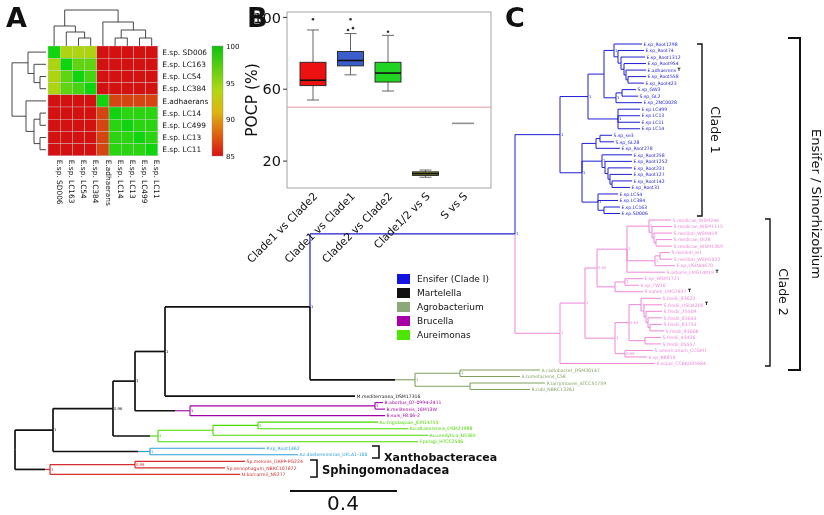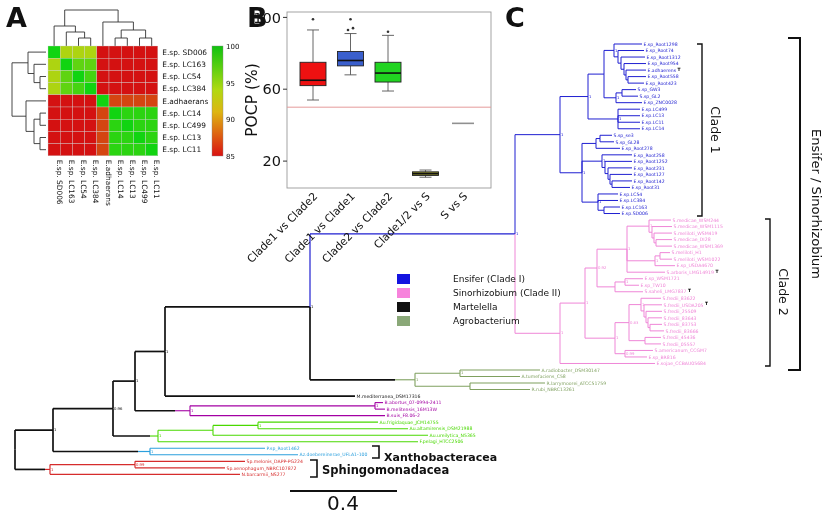--- a/index.html
+++ b/index.html
@@ -6,21 +6,21 @@
   .fig{position:relative;width:824px;height:515px;background:#fff;overflow:hidden;
        font-family:"DejaVu Sans",sans-serif;}
   .panel-letter{position:absolute;font-size:27px;font-weight:bold;color:#111;line-height:1;}
   #letterA{left:6px;top:4px;}
   #letterB{left:247px;top:4px;}
   #letterC{left:505px;top:4px;}
   .abs{position:absolute;}
   #legend{position:absolute;left:397px;top:272px;width:170px;}
   .leg-row{display:flex;align-items:center;height:14px;}
   .leg-swatch{width:13px;height:10px;margin-right:7px;flex:0 0 13px;}
-  .leg-label{font-size:9px;color:#111;white-space:nowrap;margin-left:36px;}
+  .leg-label{font-size:9px;color:#111;white-space:nowrap;}
   svg text{font-family:"DejaVu Sans",sans-serif;}
 </style>
 </head>
 <body>
 
 <div class="fig">
 
   <svg id="tree" class="abs" style="left:0;top:0" width="824" height="515">
 
     <path d="M697 44 H702 V216 H697" fill="none" stroke="#111" stroke-width="1.4"></path>
@@ -590,29 +590,33 @@
         <text x="225" y="197" font-size="10.8" fill="#111" text-anchor="end" transform="rotate(-45 225 197)">S vs S</text>
       </g>
   </svg>
 
   <div id="legend">
       <div class="leg-row">
         <span class="leg-swatch" style="background: rgb(20, 20, 224);"></span>
         <span class="leg-label">Ensifer (Clade I)</span>
       </div>
       <div class="leg-row">
-        <span class="leg-swatch" style="background: rgb(247, 131, 220);"></span>
-        <span class="leg-label">Sinorhizobium (Clade II)</span>
-      </div>
-      <div class="leg-row">
         <span class="leg-swatch" style="background: rgb(17, 17, 17);"></span>
         <span class="leg-label">Martelella</span>
       </div>
       <div class="leg-row">
         <span class="leg-swatch" style="background: rgb(138, 168, 120);"></span>
         <span class="leg-label">Agrobacterium</span>
       </div>
+      <div class="leg-row">
+        <span class="leg-swatch" style="background: rgb(168, 0, 168);"></span>
+        <span class="leg-label">Brucella</span>
+      </div>
+      <div class="leg-row">
+        <span class="leg-swatch" style="background: rgb(76, 230, 0);"></span>
+        <span class="leg-label">Aureimonas</span>
+      </div>
     </div>
 
   <div id="letterA" class="panel-letter">A</div>
   <div id="letterB" class="panel-letter">B</div>
   <div id="letterC" class="panel-letter">C</div>
 </div>
 
 </body></html>

